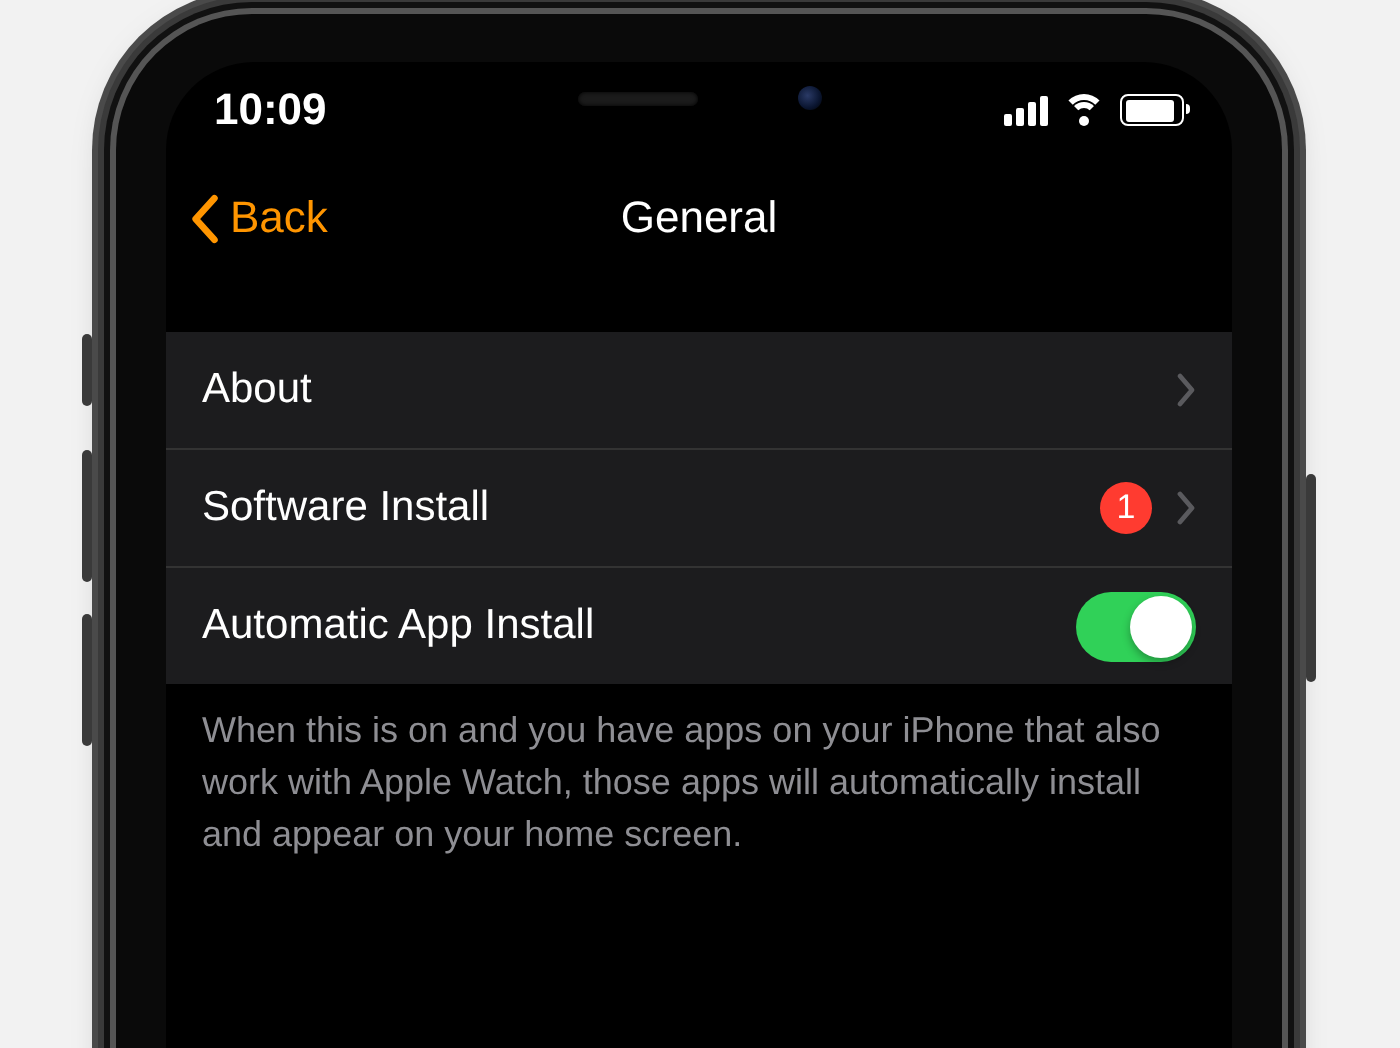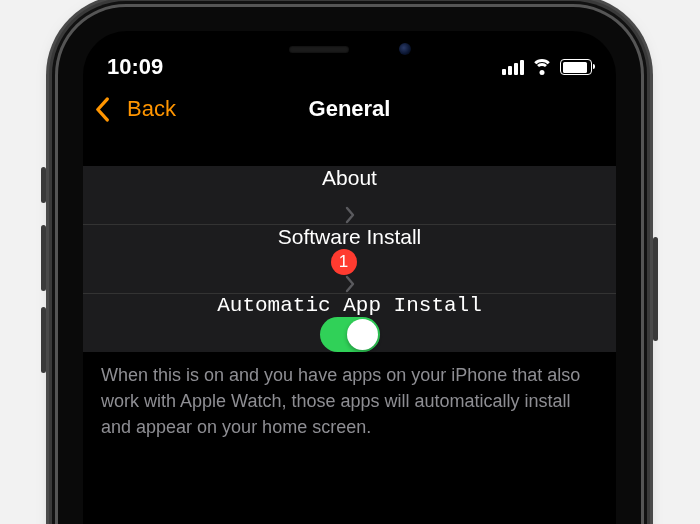--- a/index.html
+++ b/index.html
@@ -18,46 +18,46 @@
     position:absolute;left:25px;right:25px;top:24px;bottom:24px;
     background:#000;border-radius:44px;overflow:hidden;color:#fff;
   }
   .notch{
     position:absolute;top:0;left:50%;transform:translateX(-50%);
     width:230px;height:36px;background:#000;border-radius:0 0 22px 22px;z-index:5;
     display:flex;align-items:center;justify-content:center;gap:70px;
   }
   .speaker{width:60px;height:7px;background:#1b1b1b;border-radius:4px;box-shadow:inset 0 0 2px #000;}
   .camera{width:12px;height:12px;border-radius:50%;background:radial-gradient(circle at 40% 40%,#2a3a66 0%,#0a1530 60%,#000 100%);margin-left:-20px;}
-  .statusbar{position:absolute;top:12px;left:0;right:0;height:48px;display:flex;justify-content:space-between;align-items:center;padding:0 24px;font-size:22px;font-weight:600;z-index:3;text-align:center;}
+  .statusbar{position:absolute;top:0;left:0;right:0;height:48px;display:flex;justify-content:space-between;align-items:center;padding:0 24px;font-size:22px;font-weight:600;z-index:3;text-align:center;}
   .st-right{display:flex;align-items:center;gap:7px;}
   .signal{display:flex;align-items:flex-end;gap:2px;}
   .signal span{width:4px;background:#fff;border-radius:1px;}
   .signal span:nth-child(1){height:6px;}
   .signal span:nth-child(2){height:9px;}
   .signal span:nth-child(3){height:12px;}
   .signal span:nth-child(4){height:15px;}
   .wifi{position:relative;width:22px;height:16px;}
   .wifi:before{content:"";position:absolute;bottom:0;left:50%;transform:translateX(-50%);width:5px;height:5px;background:#fff;border-radius:50%;}
   .wifi:after{content:"";position:absolute;bottom:-6px;left:50%;transform:translateX(-50%);width:22px;height:22px;border:3px solid transparent;border-top-color:#fff;border-radius:50%;box-sizing:border-box;}
   .wifi i{position:absolute;bottom:-2px;left:50%;transform:translateX(-50%);width:14px;height:14px;border:3px solid transparent;border-top-color:#fff;border-radius:50%;box-sizing:border-box;}
   .battery{position:relative;width:30px;height:14px;border:1.5px solid #fff;border-radius:4px;}
   .battery:before{content:"";position:absolute;right:-4px;top:4px;width:2.5px;height:5px;background:#fff;border-radius:0 2px 2px 0;}
   .battery:after{content:"";position:absolute;left:1.5px;top:1.5px;bottom:1.5px;width:24px;background:#fff;border-radius:1.5px;}
 
   .navbar{position:absolute;top:52px;left:0;right:0;height:52px;display:flex;align-items:center;justify-content:center;}
-  .back{position:absolute;left:10px;display:flex;align-items:center;color:#ff9500;font-size:22px;gap:16px;}
+  .back{position:absolute;left:10px;display:flex;align-items:center;color:#ff9500;font-size:22px;gap:4px;}
   .chev-left{display:inline-block;}
   .chev-left svg{display:block;}
-  .title{font-size:22px;font-weight:700;}
+  .title{font-size:22px;font-weight:400;}
 
   .content{position:absolute;top:135px;left:0;right:0;}
   .group{background:#1c1c1e;margin:0;}
-  .row{display:flex;align-items:center;min-height:58px;padding:0 18px;border-bottom:1px solid #333;font-size:21px;font-weight:400;position:relative;flex-direction:column;}
-  .row:last-child{border-bottom:none;font-family:Liberation Mono, monospace;}
+  .row{display:flex;align-items:center;min-height:58px;padding:0 18px;border-bottom:1px solid #333;font-size:21px;font-weight:400;position:relative;}
+  .row:last-child{border-bottom:none;}
   .row .lbl{flex:1;color:#fff;}
   .chev-right{color:#5a5a5e;}
   .chev-right svg{display:block;}
   .badge{background:#ff3b30;color:#fff;min-width:26px;height:26px;border-radius:13px;display:inline-flex;align-items:center;justify-content:center;font-size:17px;margin-right:12px;font-weight:400;}
   .toggle{position:relative;width:60px;height:35px;background:#30d158;border-radius:18px;}
   .toggle:after{content:"";position:absolute;top:2px;right:2px;width:31px;height:31px;background:#fff;border-radius:50%;box-shadow:0 2px 4px rgba(0,0,0,.3);}
 
   .footer{padding:10px 18px 0;color:#8e8e93;font-size:18px;line-height:1.45;}
 
   

